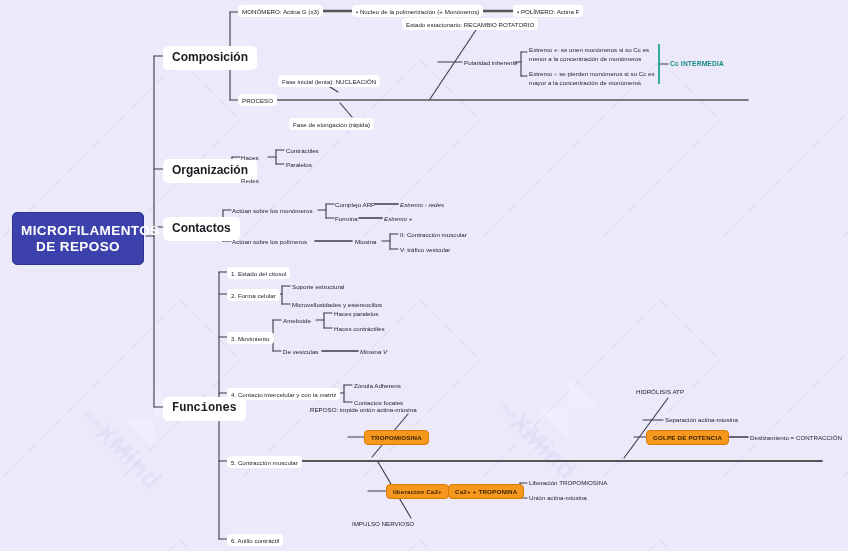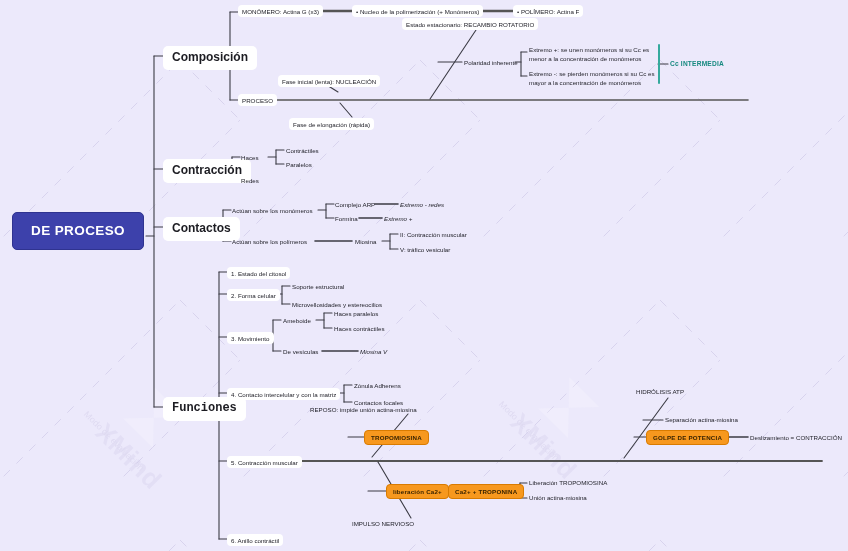--- a/index.html
+++ b/index.html
@@ -333,25 +333,26 @@
 
       <path d="M 634 437 L 646 437"></path>
 
       <path d="M 718 437 L 748 437" stroke-width="1.6"></path>
     </g>
   </svg>
 
   <div class="teal-bar"></div>
 
   <div class="node root">
-    <span class="l2">DE PROCESO</span>
+    <span>MICROFILAMENTOS</span>
+    <span class="l2">DE REPOSO</span>
   </div>
 
   <div class="node main-topic" style="left:163px;top:46px;">Composición</div>
-  <div class="node main-topic" style="left:163px;top:159px;">Contracción</div>
+  <div class="node main-topic" style="left:163px;top:159px;">Organización</div>
   <div class="node main-topic" style="left:163px;top:217px;">Contactos</div>
   <div class="node main-topic" style="left:163px;top:397px;font-family:Liberation Mono, monospace;">Funciones</div>
 
   <div class="node sub" style="left:238px;top:5px;">MONÓMERO: Actina G (x3)</div>
   <div class="node sub" style="left:352px;top:5px;">• Nucleo de la polimerización (+ Monómeros)</div>
   <div class="node sub" style="left:513px;top:5px;">• POLÍMERO: Actina F</div>
 
   <div class="node sub" style="left:238px;top:94px;">PROCESO</div>
   <div class="node sub" style="left:278px;top:75px;">Fase inicial (lenta): NUCLEACIÓN</div>
   <div class="node sub" style="left:289px;top:118px;">Fase de elongación (rápida)</div>

